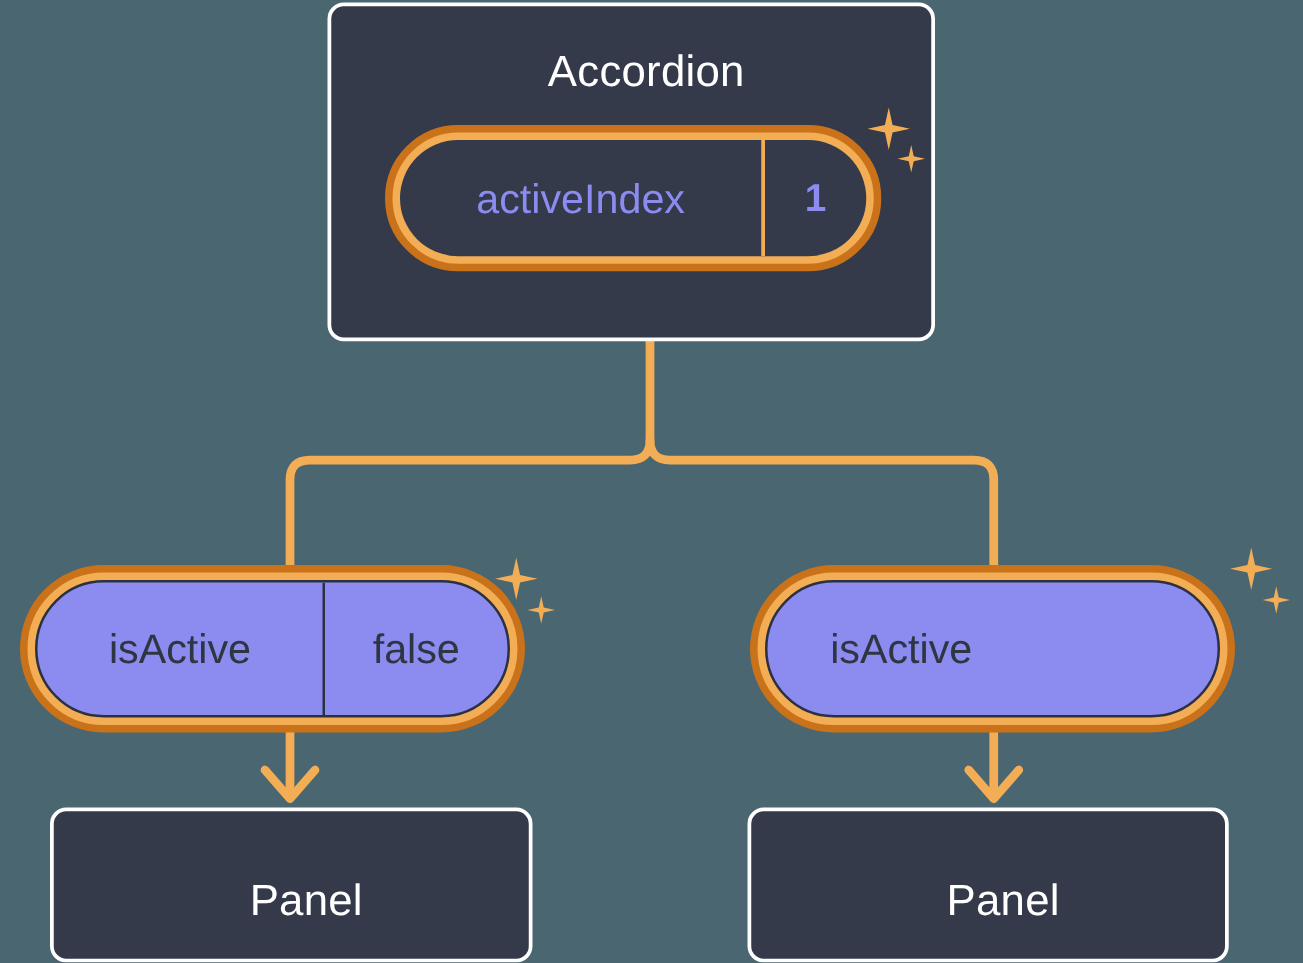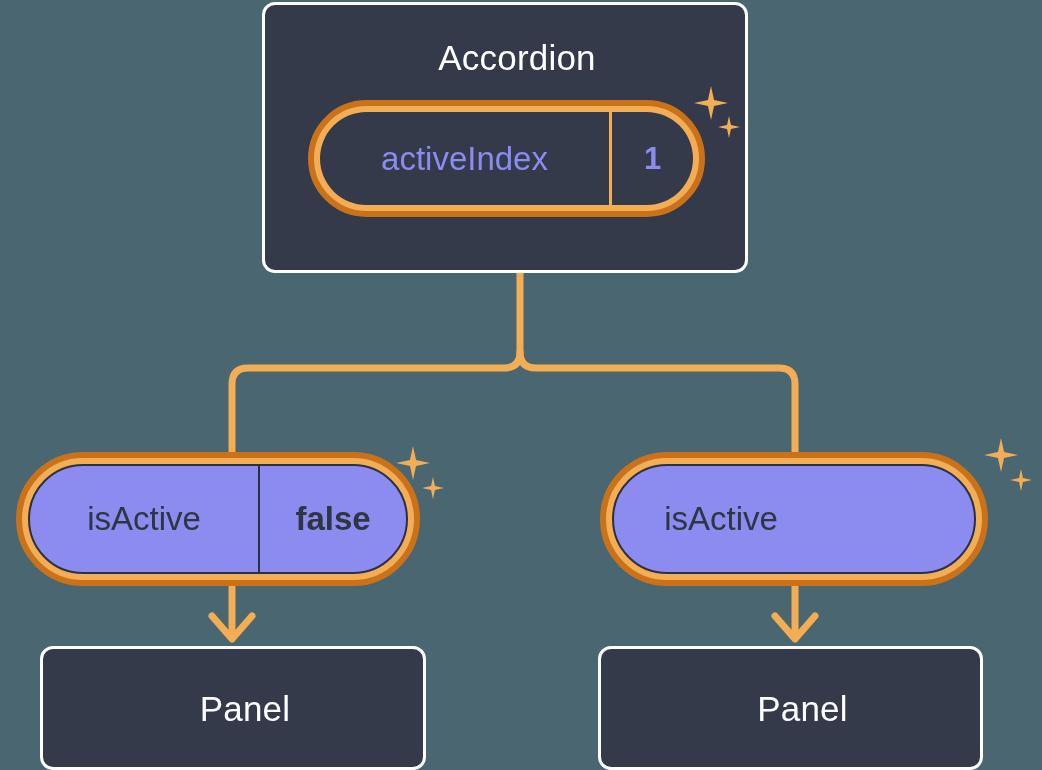--- a/index.html
+++ b/index.html
@@ -53,21 +53,21 @@
     left: 0; right: 0;
     text-align: center;
     color: #ffffff;
     font-size: 35px;
     font-weight: 400;
     letter-spacing: 0.2px;
     white-space: nowrap;
     margin-left: 24px;
   }
   #accordion-title { top: 33px; }
-  .panel-title { top: 40px; }
+  .panel-title { top: 52px; }
 
   
   .pill {
     position: absolute;
     box-sizing: border-box;
     border-radius: 999px;
     display: flex;
     align-items: stretch;
   }
   
@@ -122,21 +122,21 @@
   }
   .pill-purple .cell-key {
     color: #2f3542;
     font-size: 33px;
     font-weight: 400;
   }
   .pill-purple .cell-val {
     flex: 1;
     color: #2f3542;
     font-size: 33px;
-    font-weight: 700;
+    font-weight: 400;
     border-left: 2px solid #2b3140;
   }
   #pill-is-active-left {
     left: 16px; top: 452px;
     width: 404px;
   }
   #pill-is-active-left .cell-key { width: 228px; }
   #pill-is-active-right {
     left: 600px; top: 452px;
     width: 388px;

